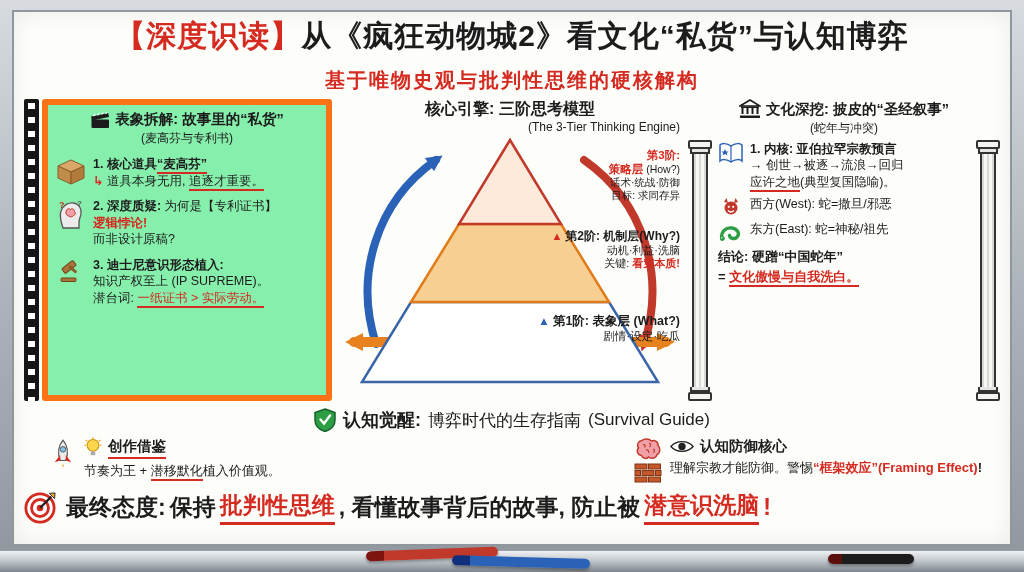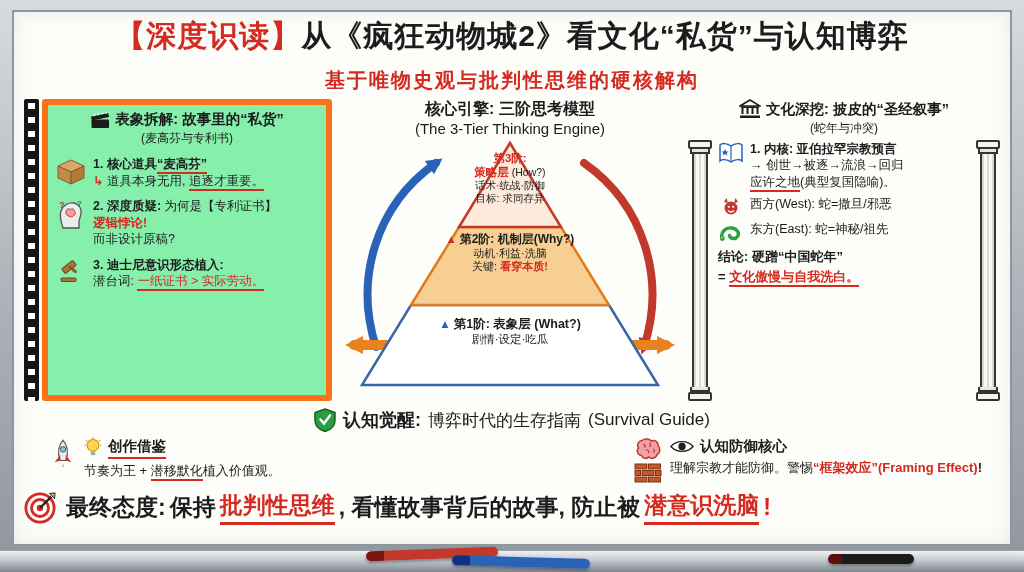--- a/index.html
+++ b/index.html
@@ -31,24 +31,24 @@
   .p-title-row{display:flex;align-items:center;gap:5px;justify-content:center;white-space:nowrap}
   .p-title{font-weight:800;font-size:14.5px}
   .p-sub{text-align:center;font-size:12px;margin-top:1px}
   .item{display:flex;gap:6px;margin-top:9px}
   .item .ic{flex:0 0 32px;display:flex;justify-content:center;padding-top:2px}
   .item .itext{flex:1;font-size:12.5px;line-height:1.32}
   .num{font-weight:700}
 
   .midp{width:340px}
   .mid-title{text-align:center;font-weight:800;font-size:16px}
-  .mid-sub{text-align:center;font-size:15px}
+  .mid-sub{text-align:right;font-size:12px}
   .pyr{position:relative;width:340px;height:250px;margin-top:2px}
   .pyr svg.scene{position:absolute;left:0;top:0}
-  .tiertext{position:absolute;left:0;right:0;text-align:center;line-height:1.22}
+  .tiertext{position:absolute;left:0;right:0;text-align:right;line-height:1.22}
   .t3{top:12px;font-size:10.5px}
   .t3 .hd{font-size:11.5px;font-weight:800;color:#d42a20}
   .t2{top:93px;font-size:11px}
   .t2 .hd{font-size:12px;font-weight:800}
   .t1{top:178px;font-size:11.5px}
   .t1 .hd{font-size:12.5px;font-weight:800}
 
   .rightp{flex:1;display:flex;flex-direction:column}
   .right-flex{display:flex;flex:1;margin-top:3px;gap:4px}
   .pillar{width:24px;display:flex;flex-direction:column}
@@ -136,20 +136,21 @@
               <svg width="26" height="24" viewBox="0 0 26 24">
                   <g transform="rotate(-38 11 8)">
                     <rect x="4" y="5" width="14" height="6" rx="1" fill="#a9743c" stroke="#6e4418"></rect>
                   </g>
                   <rect x="10" y="9" width="10" height="3" rx="1.5" transform="rotate(40 15 10)" fill="#8a5a28"></rect>
                   <rect x="3" y="19" width="15" height="3.5" rx="1" fill="#a9743c" stroke="#6e4418"></rect>
                 </svg>
             </span>
             <div class="itext">
               <div><span class="num">3.</span> <span class="b">迪士尼意识形态植入:</span></div>
+              <div><span>知识产权至上 (IP SUPREME)。</span></div>
               <div><span>潜台词: </span><span class="red u-red">一纸证书 &gt; 实际劳动。</span></div>
             </div>
           </div>
         </div>
       </section>
 
       <section class="panel midp">
         <div class="mid-title">核心引擎: 三阶思考模型</div>
         <div class="mid-sub">(The 3-Tier Thinking Engine)</div>
         <div class="pyr">

